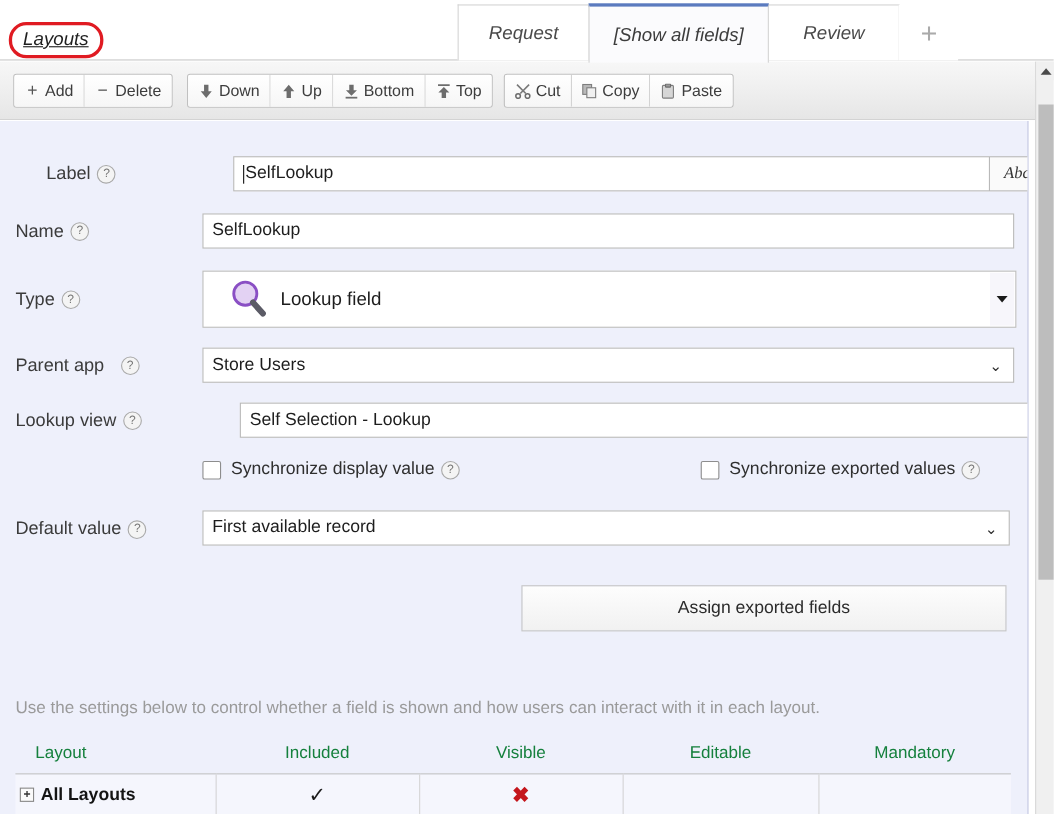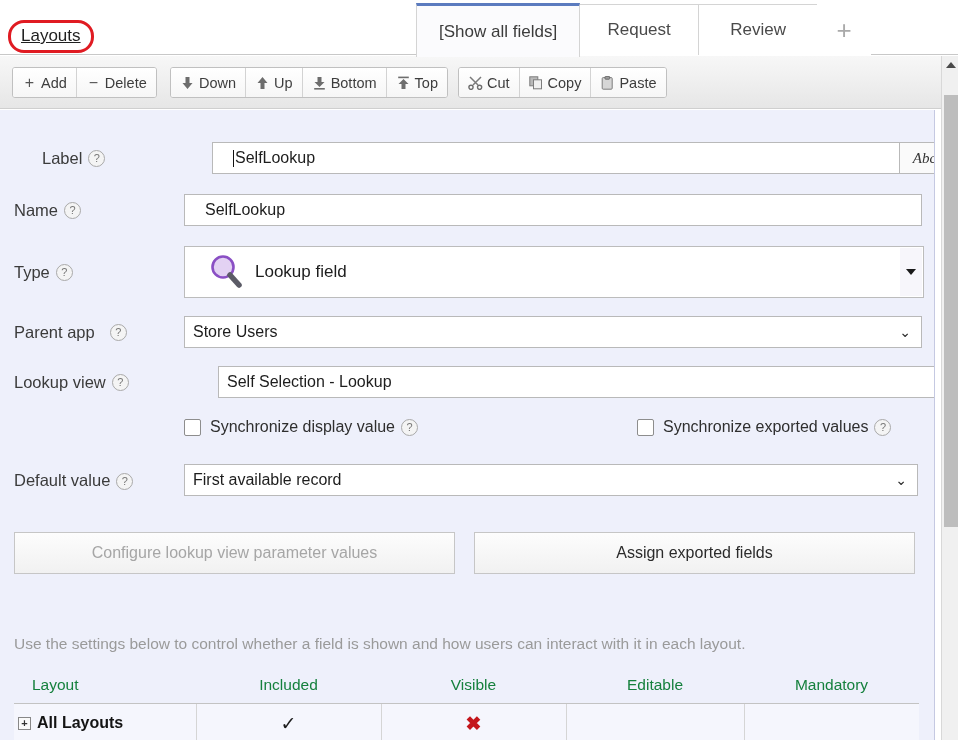--- a/index.html
+++ b/index.html
@@ -15,20 +15,21 @@
     width: 958px; height: 740px;
     background: #ffffff;
   }
 
   
   .tabbar {
     position: absolute; left: 0; top: 0;
     width: 958px; height: 55px;
     background: #ffffff;
     border-bottom: 1px solid #c8c8c8;
+    font-style: italic;
   }
   .layouts-wrap {
     position: absolute; left: 8px; top: 20px;
     padding: 3px 10px 4px 10px;
     border: 3px solid #e01b22;
     border-radius: 16px;
   }
   .layouts-link {
     font-size: 17px;
     color: #1f1f1f;
@@ -134,21 +135,21 @@
     color: #777;
     background: #f4f4f4;
   }
 
   .textinput {
     height: 32px;
     background: #ffffff;
     border: 1px solid #b9b9b9;
     font-size: 16px;
     color: #1d1d1d;
-    padding: 0 20px;
+    padding: 0 8px;
     display: flex; align-items: center;
     font-family: "Liberation Sans", sans-serif;
   }
   .caret {
     display: inline-block;
     width: 1px; height: 17px;
     background: #111;
     margin-right: 1px;
   }
   .abcbtn {
@@ -308,25 +309,25 @@
 
 <div id="app">
 
   <div class="tabbar">
 
     <div class="layouts-wrap">
       <span class="layouts-link">Layouts</span>
     </div>
 
     <div class="tabs">
+      <div class="tab">
+        <span>Request</span>
+      </div>
       <div class="tab active">
         <span>[Show all fields]</span>
-      </div>
-      <div class="tab">
-        <span>Request</span>
       </div>
       <div class="tab">
         <span>Review</span>
       </div>
       <div class="tab addtab">
         <span class="plusglyph">+</span>
       </div>
     </div>
   </div>
 
@@ -503,23 +504,20 @@
       <span class="flabel" style="width:170px;align-items:flex-end;">
         <span>Default value</span>
         <span class="help">?</span>
       </span>
       <div class="selectbox" style="width:734px;">
         <span>First available record</span>
         <span class="chev">⌄</span>
       </div>
     </div>
 
-    <div class="bigbtn disabled" style="position:absolute; left:14px; top:422px; width:441px;">
-      <span>Configure lookup view parameter values</span>
-    </div>
     <div class="bigbtn" style="position:absolute; left:474px; top:422px; width:441px;">
       <span>Assign exported fields</span>
     </div>
 
     <div class="hintline">Use the settings below to control whether a field is shown and how users can interact with it in each layout.</div>
 
     <table class="lay-table">
       <thead>
         <tr>
           <th class="first" style="width:182px;">Layout</th>

